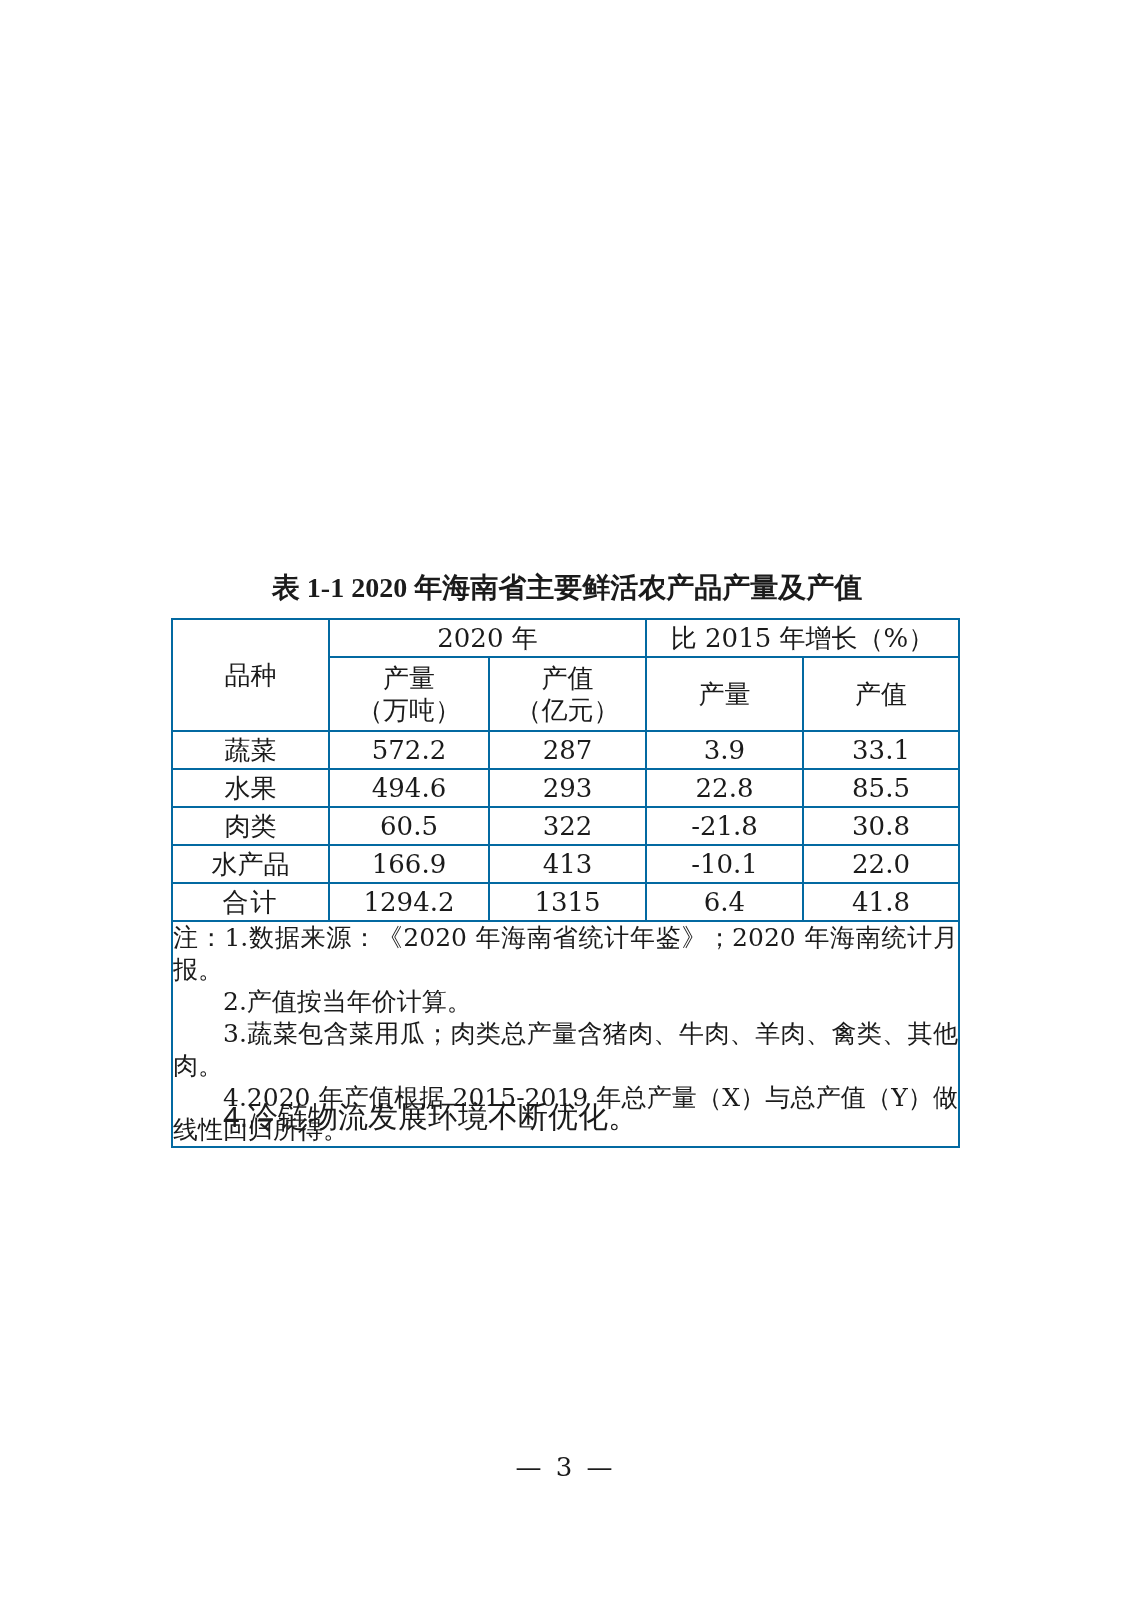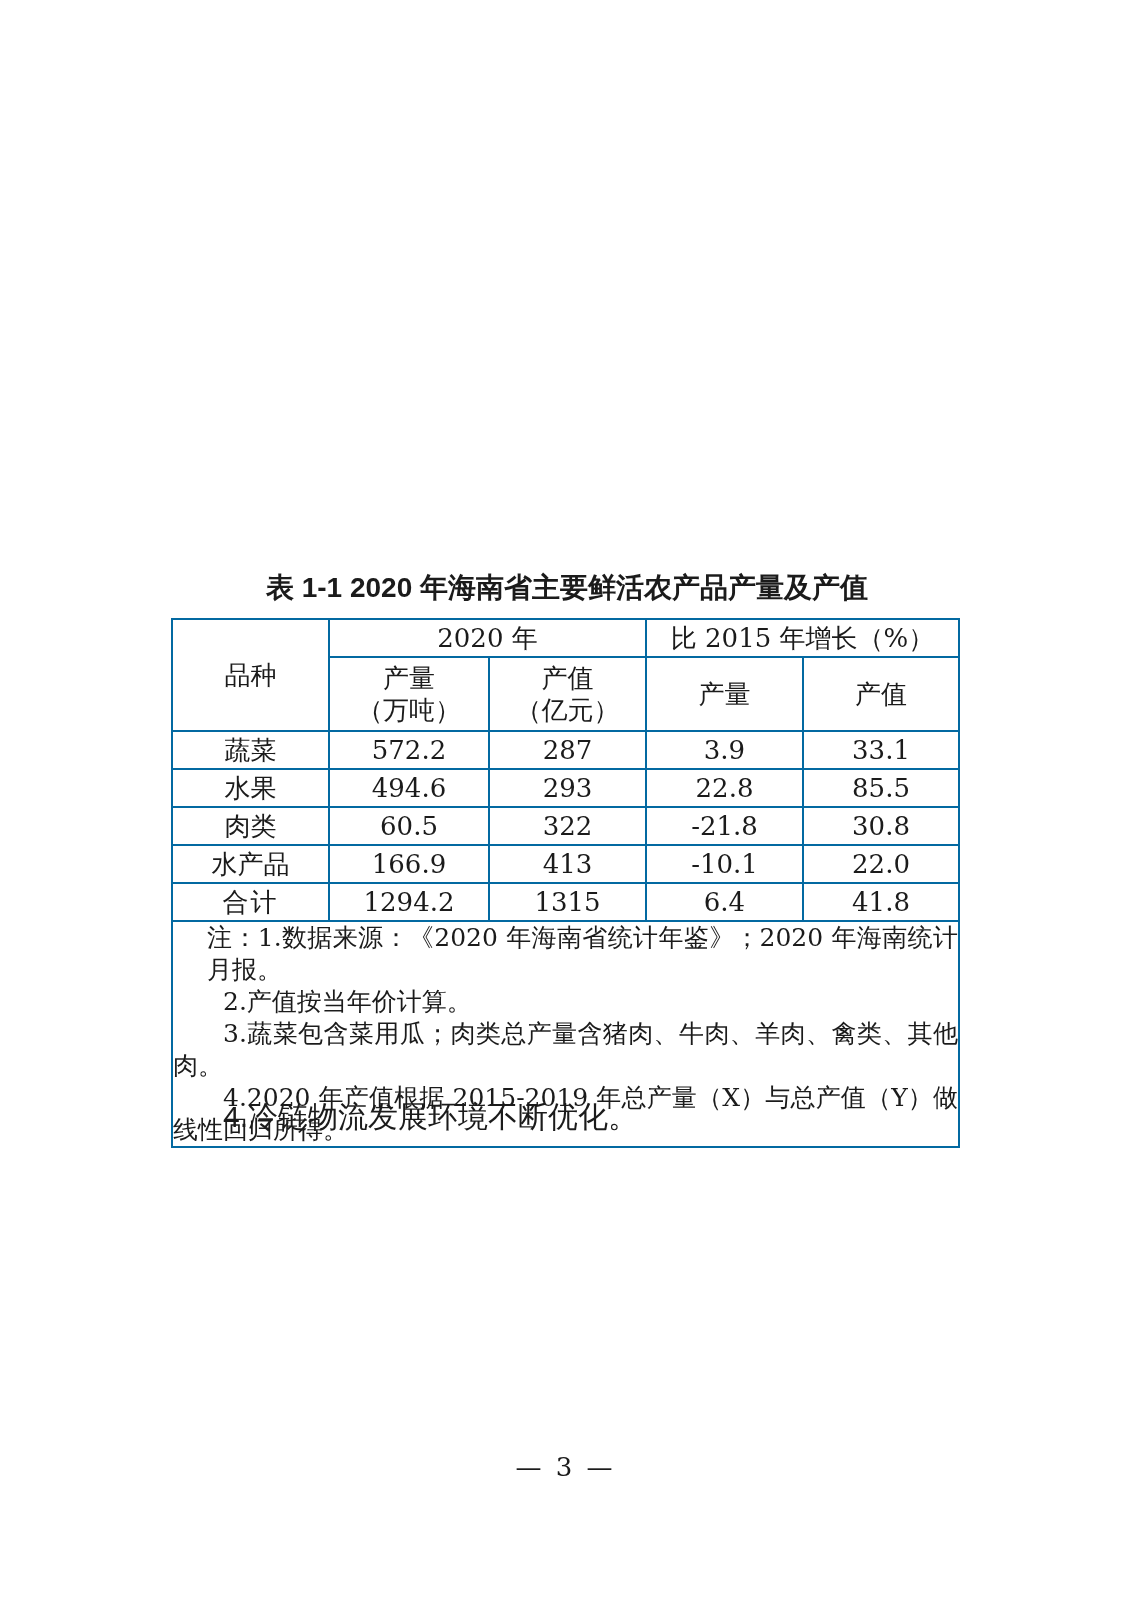--- a/index.html
+++ b/index.html
@@ -24,21 +24,21 @@
     margin: 0;
   }
   .par-meat    { top: 138px; }
   .par-aquatic { top: 452px; }
   .tbl-caption {
     position: absolute;
     top: 570px;
     left: 157px;
     width: 820px;
     text-align: center;
-    font-family: Liberation Sans, sans-serif;
+    font-family: Liberation Serif, serif;
     font-weight: bold;
     font-size: 28px;
     line-height: 36px;
     margin: 0;
   }
   table.data {
     position: absolute;
     top: 618px;
     left: 171px;
     width: 787px;
@@ -58,21 +58,21 @@
   tr.hrow2 th span { display: block; }
   tbody.vals tr { height: 38px; }
   .sum-label { font-weight: bold; letter-spacing: 2px; font-family: Liberation Mono, monospace; }
   td.notes-cell {
     text-align: left;
     font-size: 25px;
     line-height: 32px;
     padding: 3px 6px 6px 3px;
   }
   td.notes-cell p { margin: 0; text-indent: 50px; text-align: justify; }
-  td.notes-cell p.first { text-indent: 0; padding-left: 34px; }
+  td.notes-cell p.first { text-indent: 0; }
   .section-heading {
     position: absolute;
     top: 1086px;
     left: 157px;
     width: 820px;
     font-family: "Liberation Sans", "DejaVu Sans", sans-serif;
     font-weight: normal;
     font-size: 30px;
     line-height: 46px;
     text-indent: 58px;

